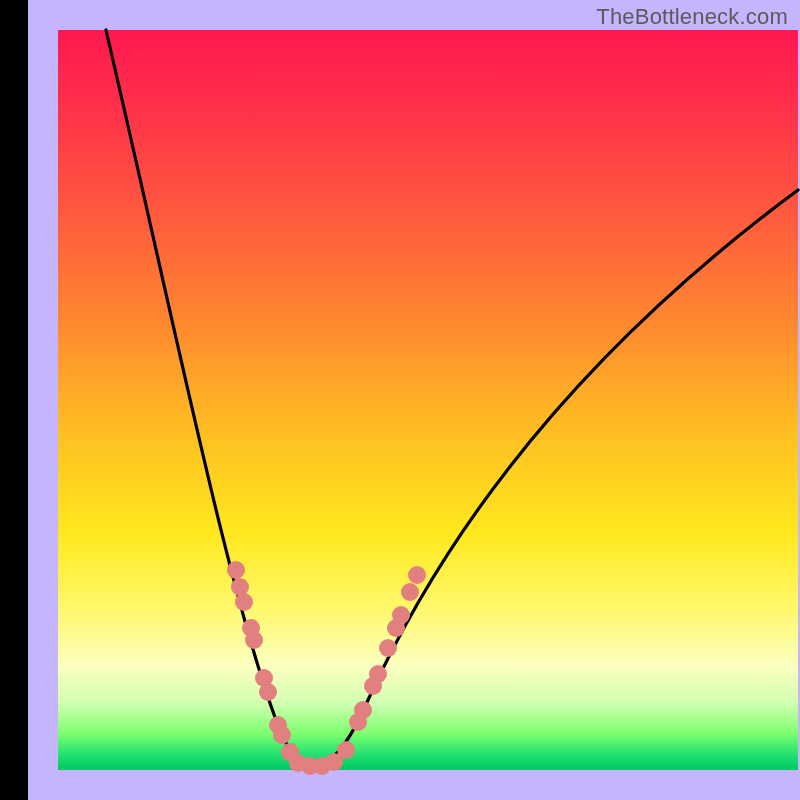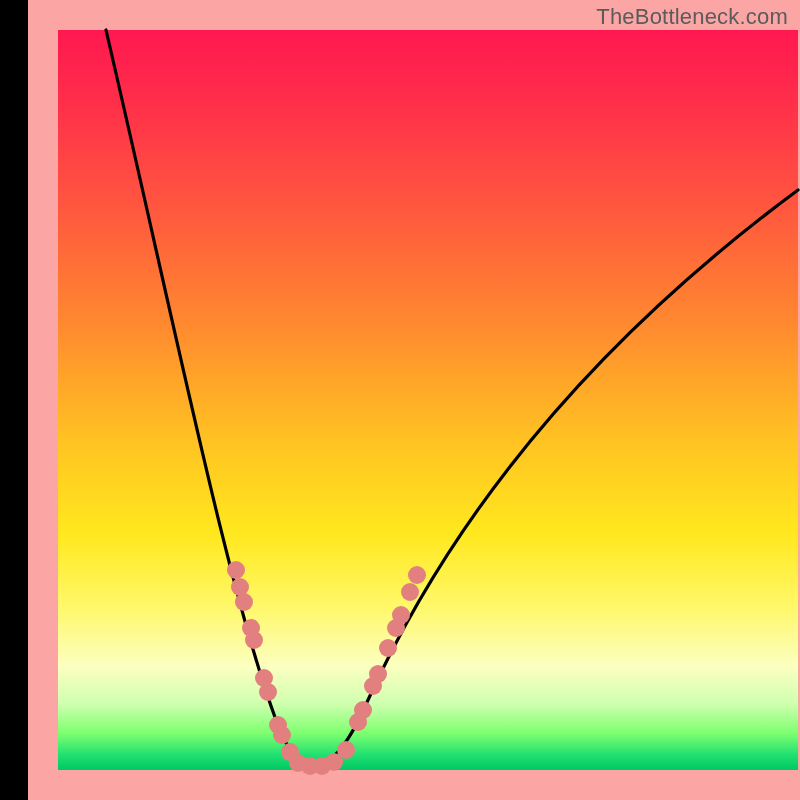--- a/index.html
+++ b/index.html
@@ -7,21 +7,21 @@
     padding: 0;
     width: 800px;
     height: 800px;
     overflow: hidden;
     background: #000;
     font-family: Arial, Helvetica, sans-serif;
   }
   .frame {
     position: absolute;
     inset: 0;
-    background: #fca5a5;
+    background: #c4b5fd;
     margin-left: 28px;
   }
   .plot-area {
     position: absolute;
     left: 30px;
     top: 30px;
     width: 740px;
     height: 740px;
     
     background: linear-gradient(

